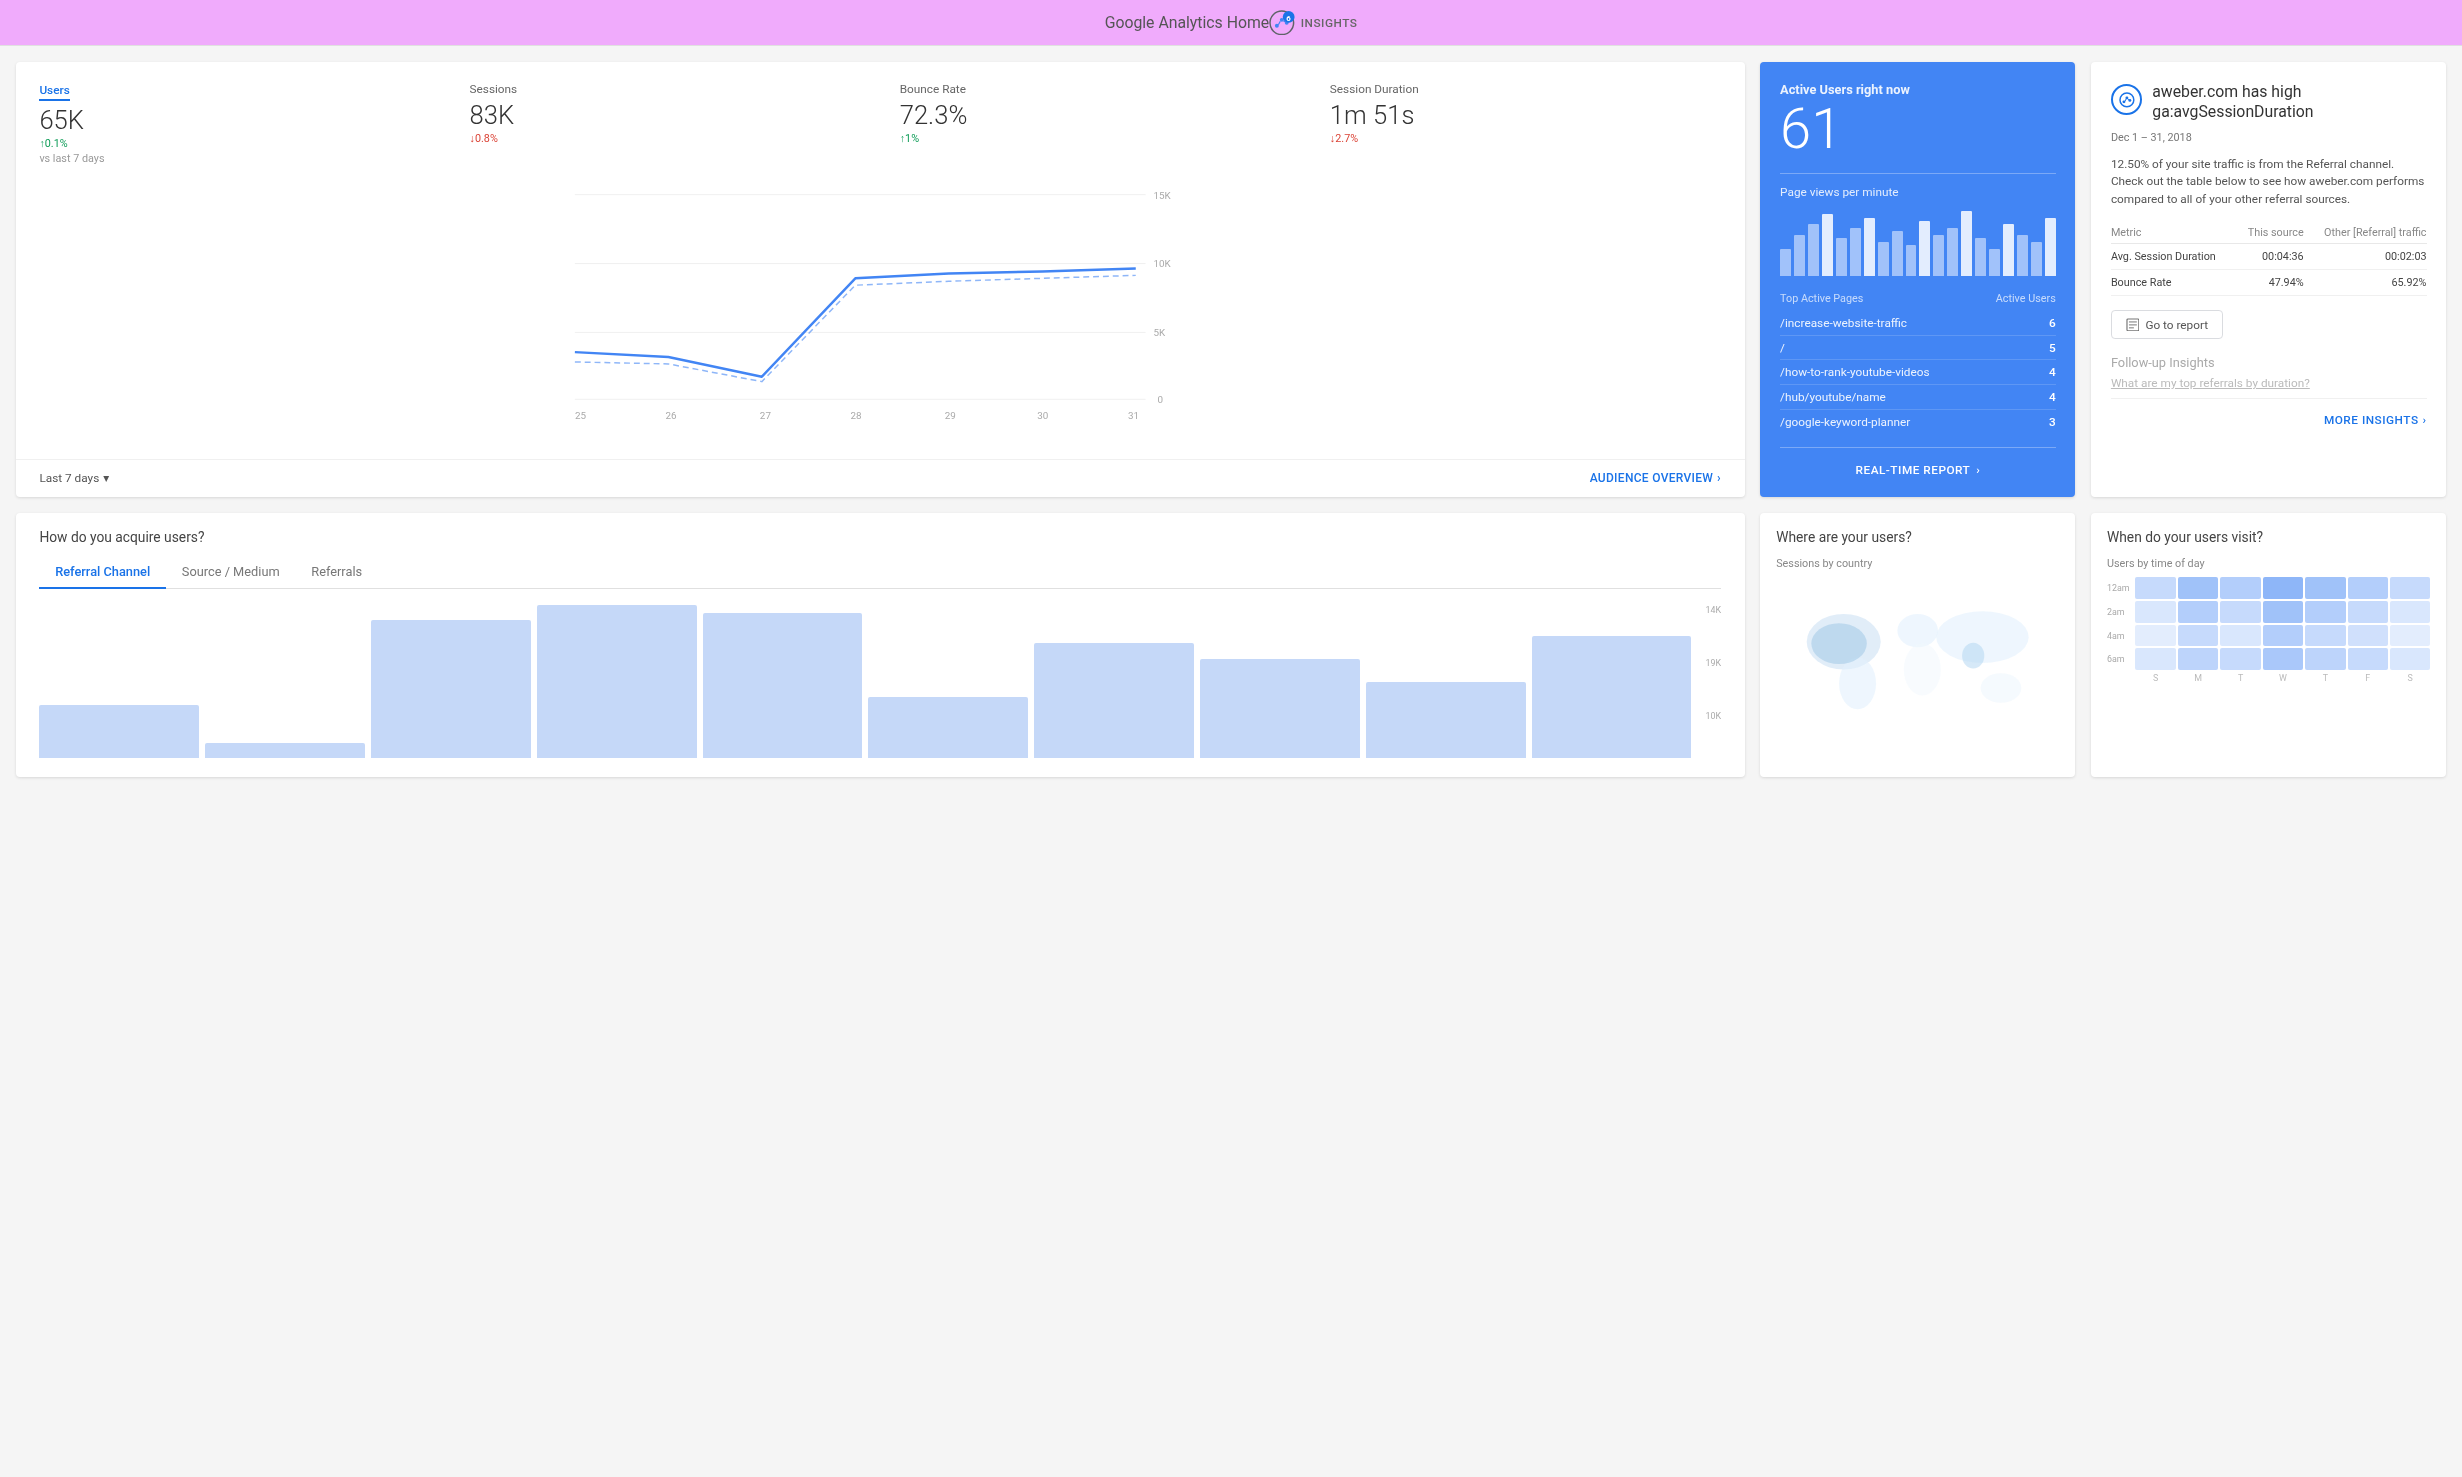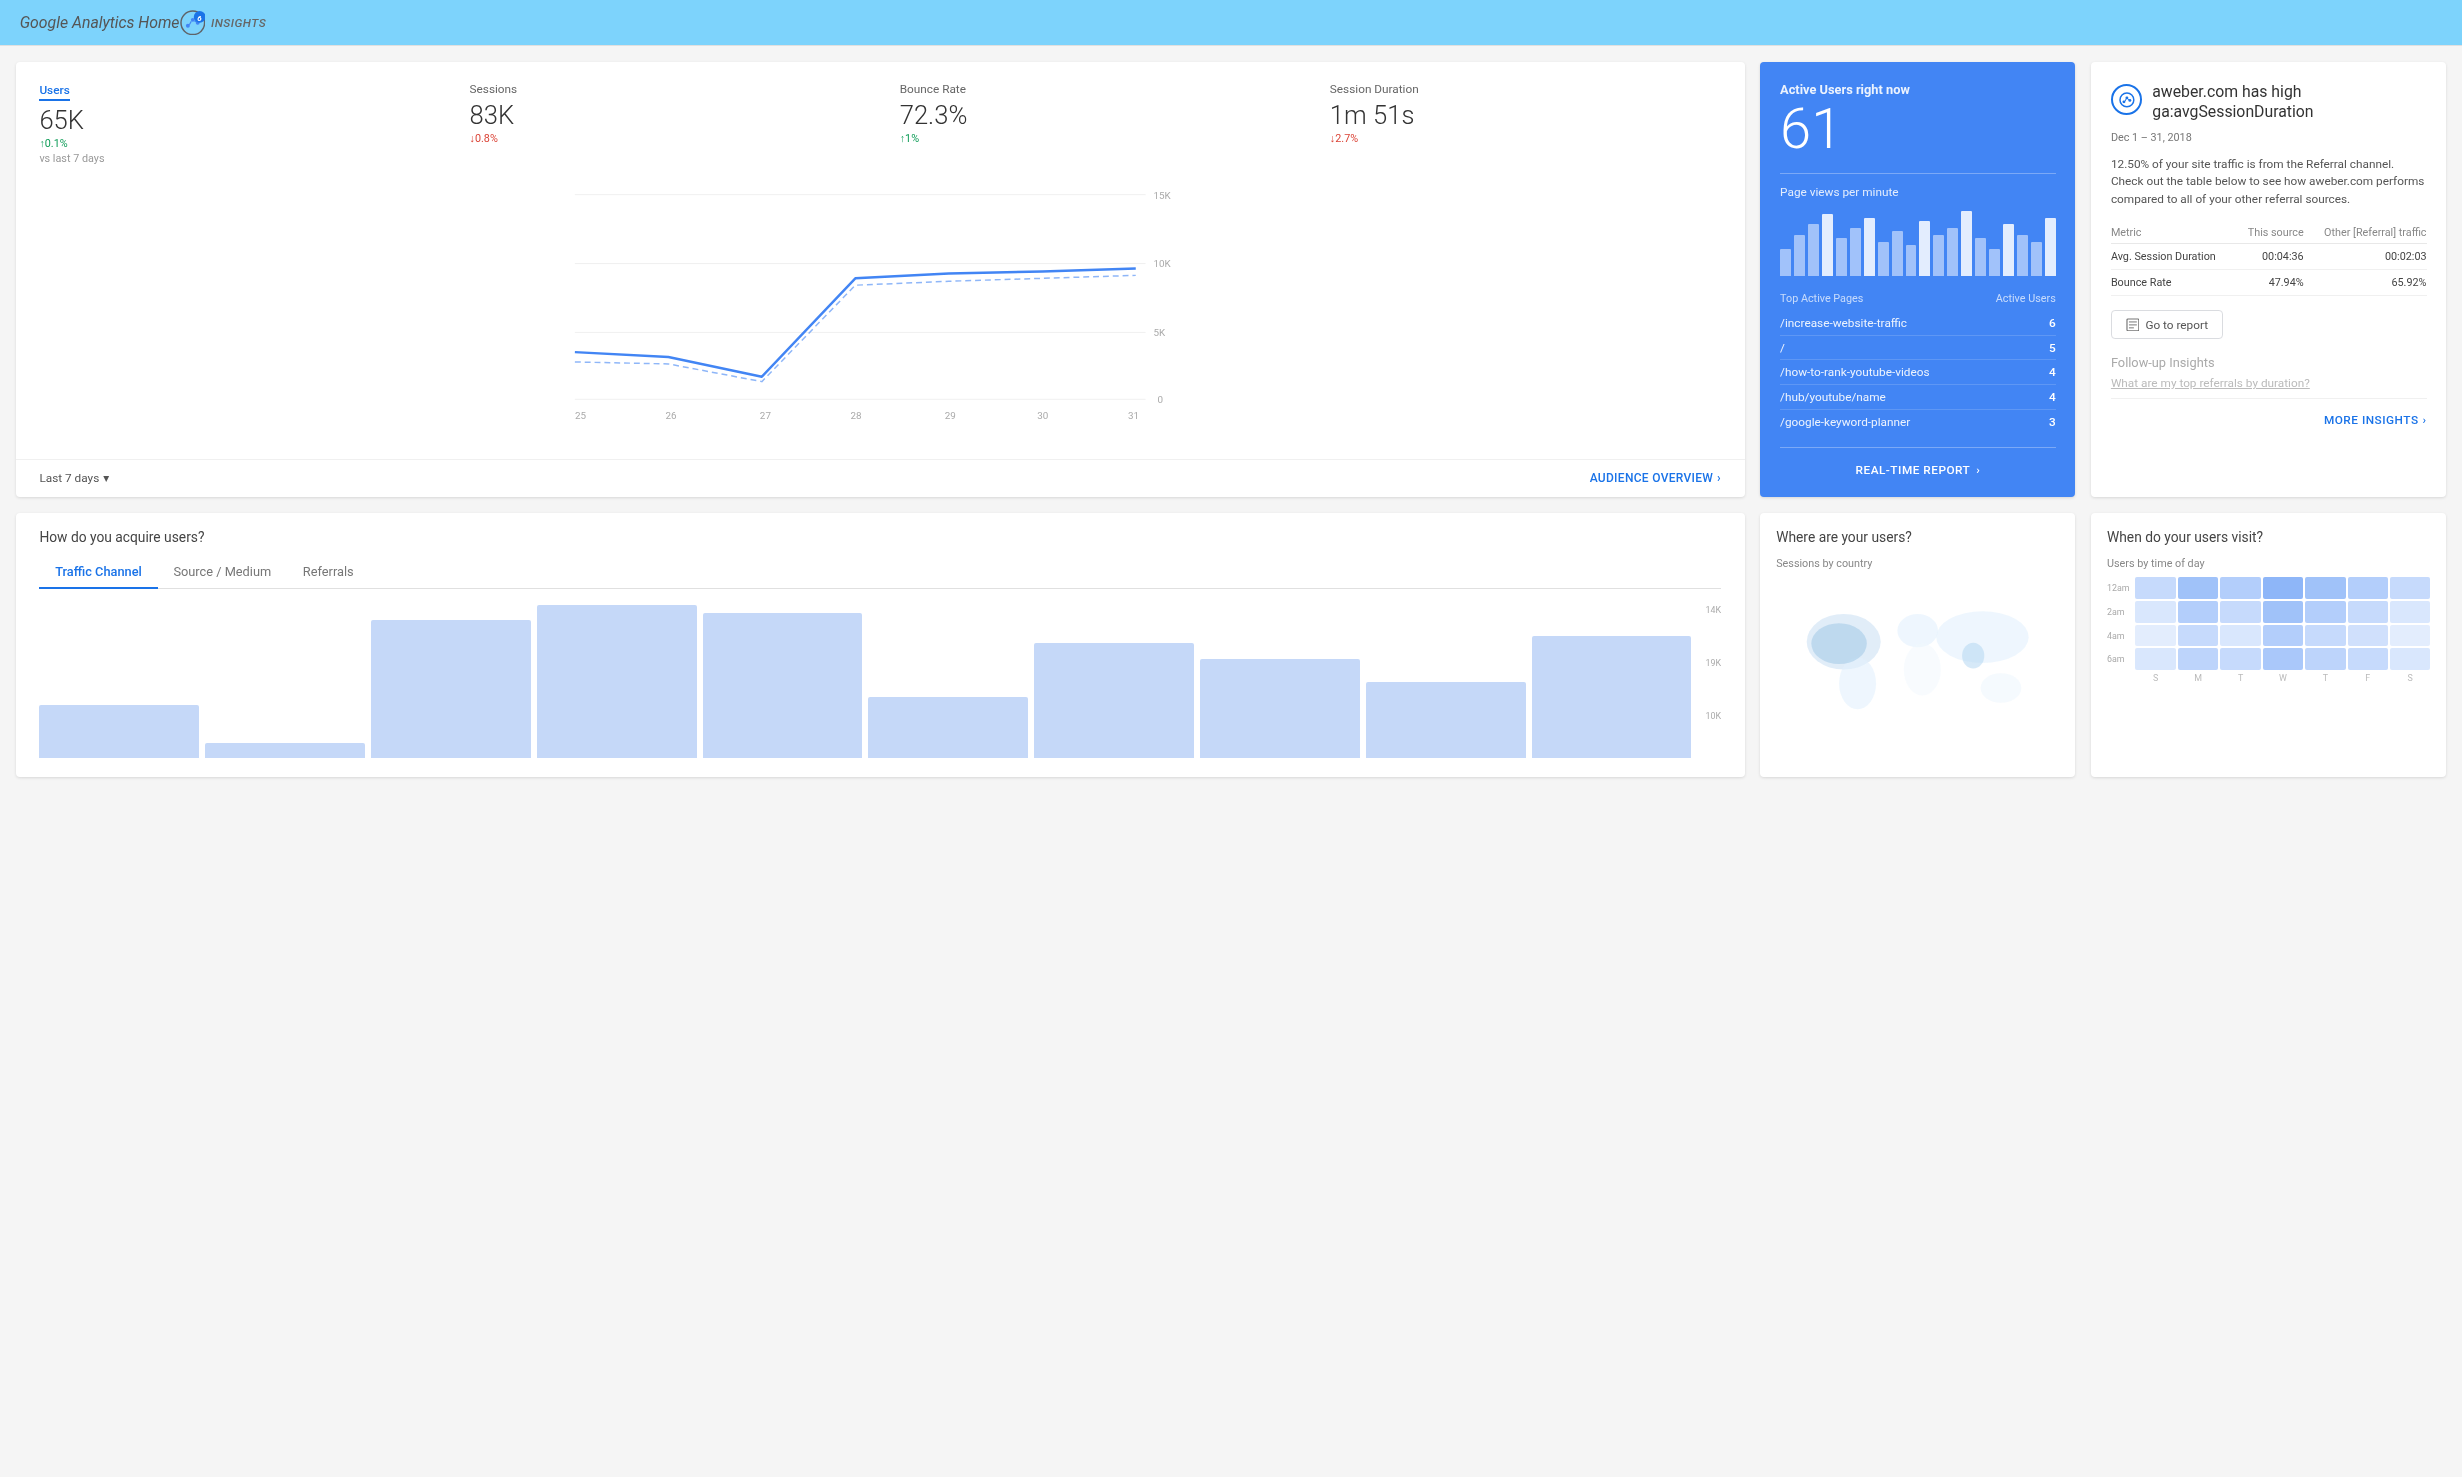--- a/index.html
+++ b/index.html
@@ -3,27 +3,26 @@
   <meta charset="utf-8">
   <style>
     * { box-sizing: border-box; margin: 0; padding: 0; }
     body {
       font-family: 'Roboto', Arial, sans-serif;
       background: #f5f5f5;
       color: #333;
       font-size: 12.8px;
     }
     .top-bar {
-      background: #7dd3fc;
+      background: #f0abfc;
       padding: 9.9px 19.7px;
       display: flex;
       align-items: center;
-      justify-content: flex-start;
+      justify-content: center;
       border-bottom: 1px solid #e0e0e0;
-      font-style: italic;
     }
     .top-bar-title {
       font-size: 15.8px;
       color: #555;
       font-weight: 400;
     }
     .insights-btn {
       display: flex;
       align-items: center;
       gap: 5.9px;
@@ -579,21 +578,21 @@
       </div>
     </div>
   </div>
 
   <div class="bottom-row">
 
     <div class="card">
       <div class="bottom-card-inner">
         <div class="section-title">How do you acquire users?</div>
         <div class="acq-tabs">
-          <div class="acq-tab active">Traffic Channel</div>
+          <div class="acq-tab active">Referral Channel</div>
           <div class="acq-tab">Source / Medium</div>
           <div class="acq-tab">Referrals</div>
         </div>
 
         <div style="position:relative; height:172px; padding: 0 29.6px 0 0;">
           <div style="display:flex; align-items:flex-end; gap:5.9px; height:153px;">
             <div style="flex:1; height:35%; background:#c5d8f8; border-radius:2px 2px 0 0;"></div>
             <div style="flex:1; height:10%; background:#c5d8f8; border-radius:2px 2px 0 0;"></div>
             <div style="flex:1; height:90%; background:#c5d8f8; border-radius:2px 2px 0 0;"></div>
             <div style="flex:1; height:100%; background:#c5d8f8; border-radius:2px 2px 0 0;"></div>

